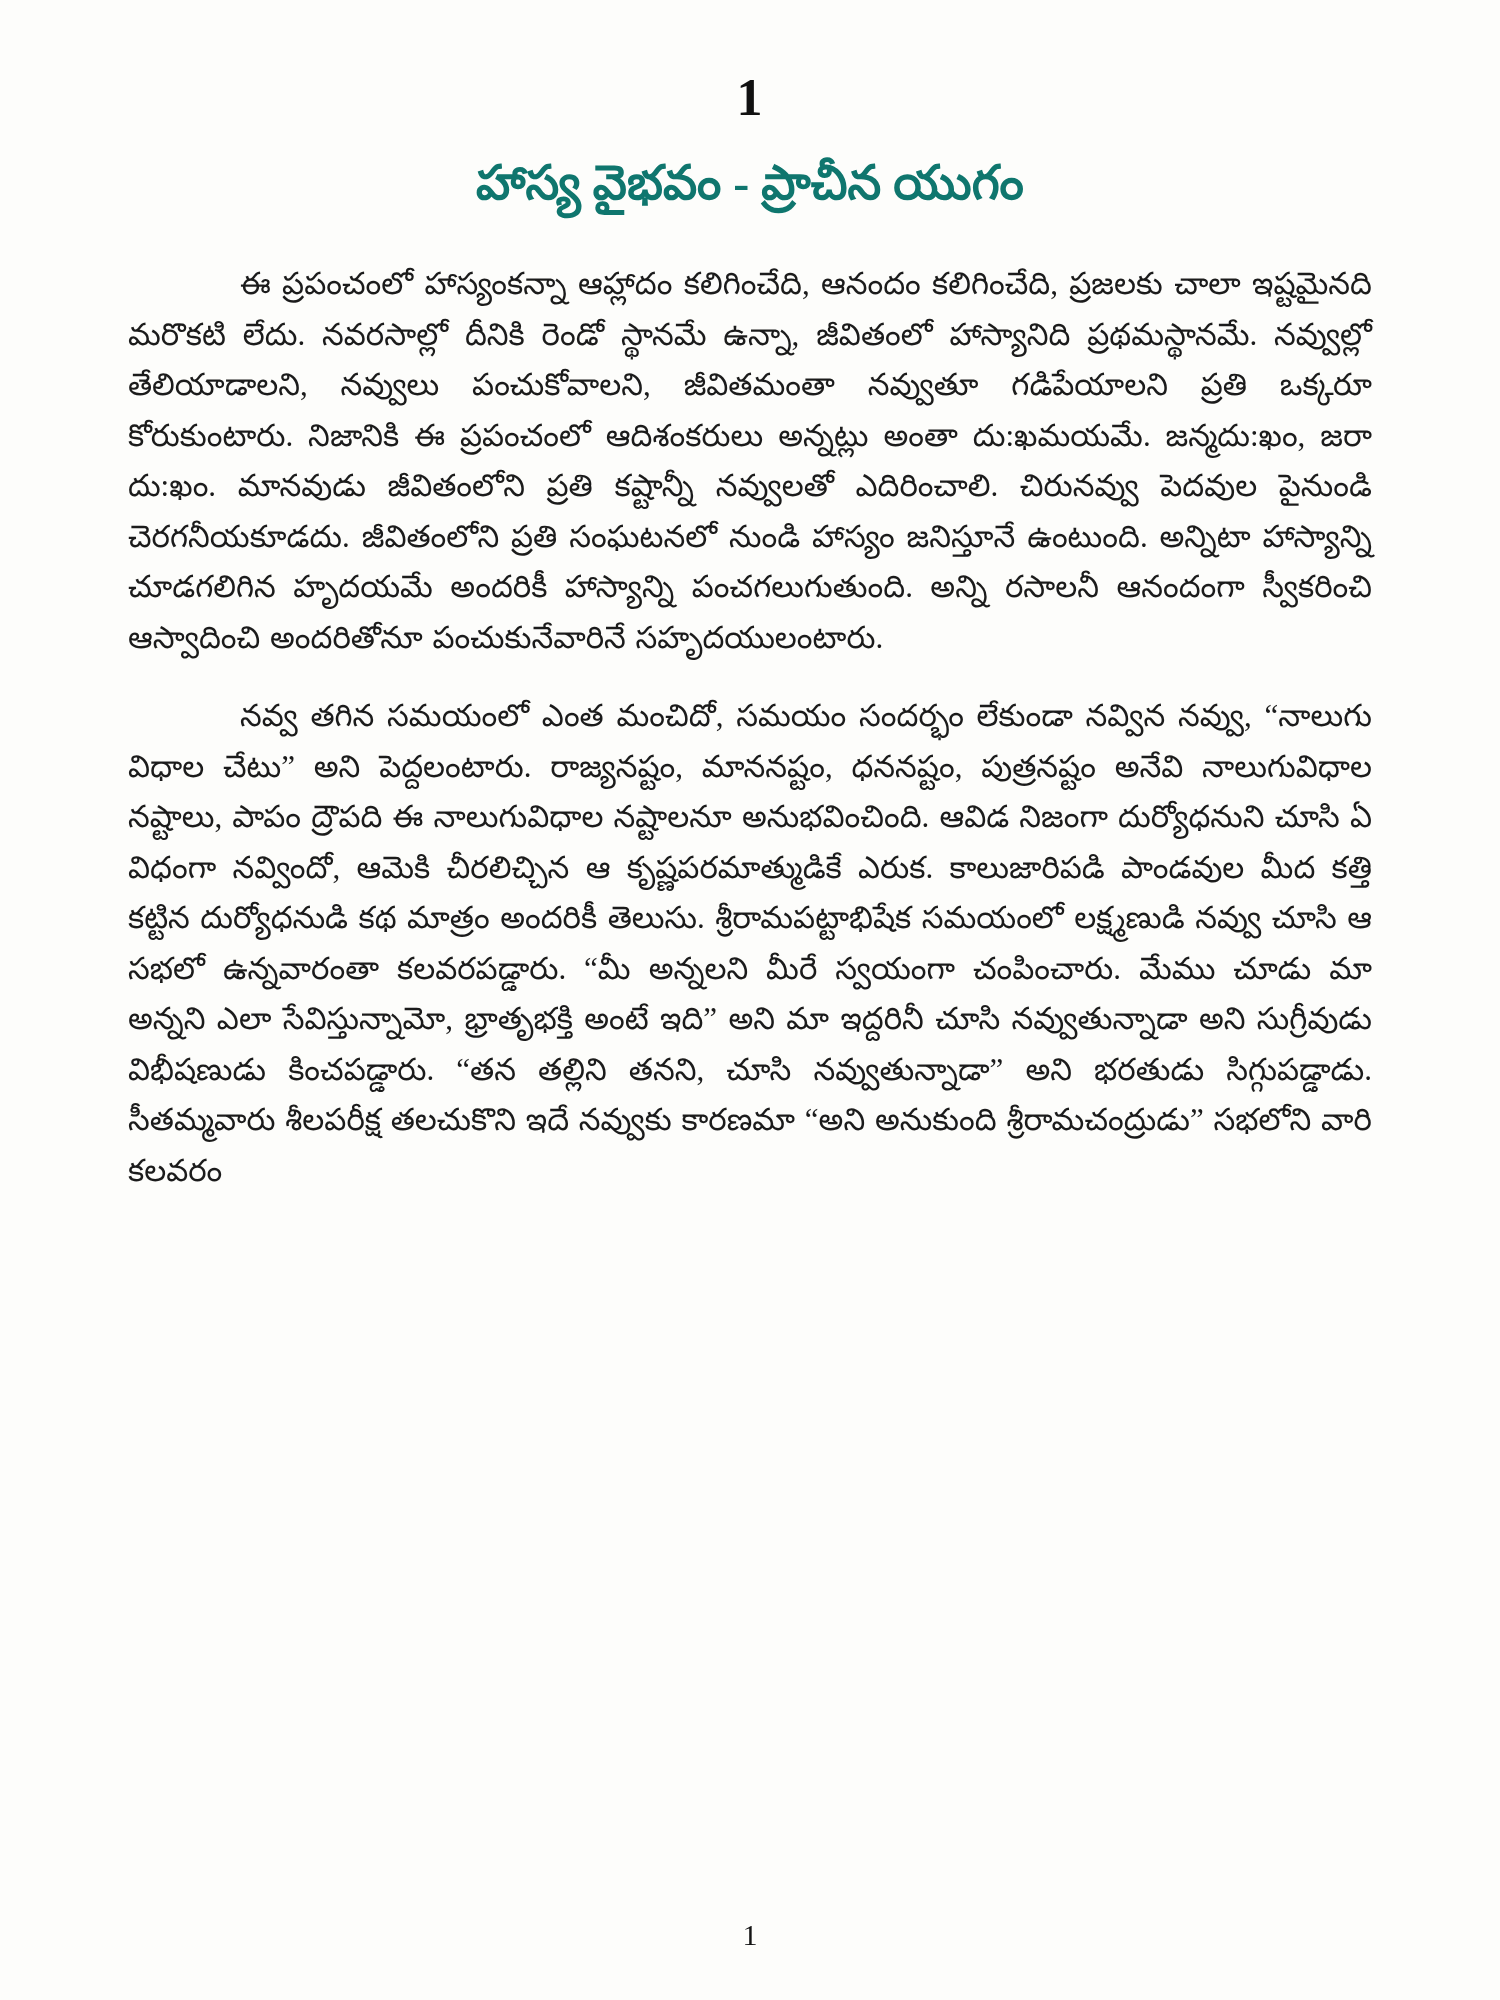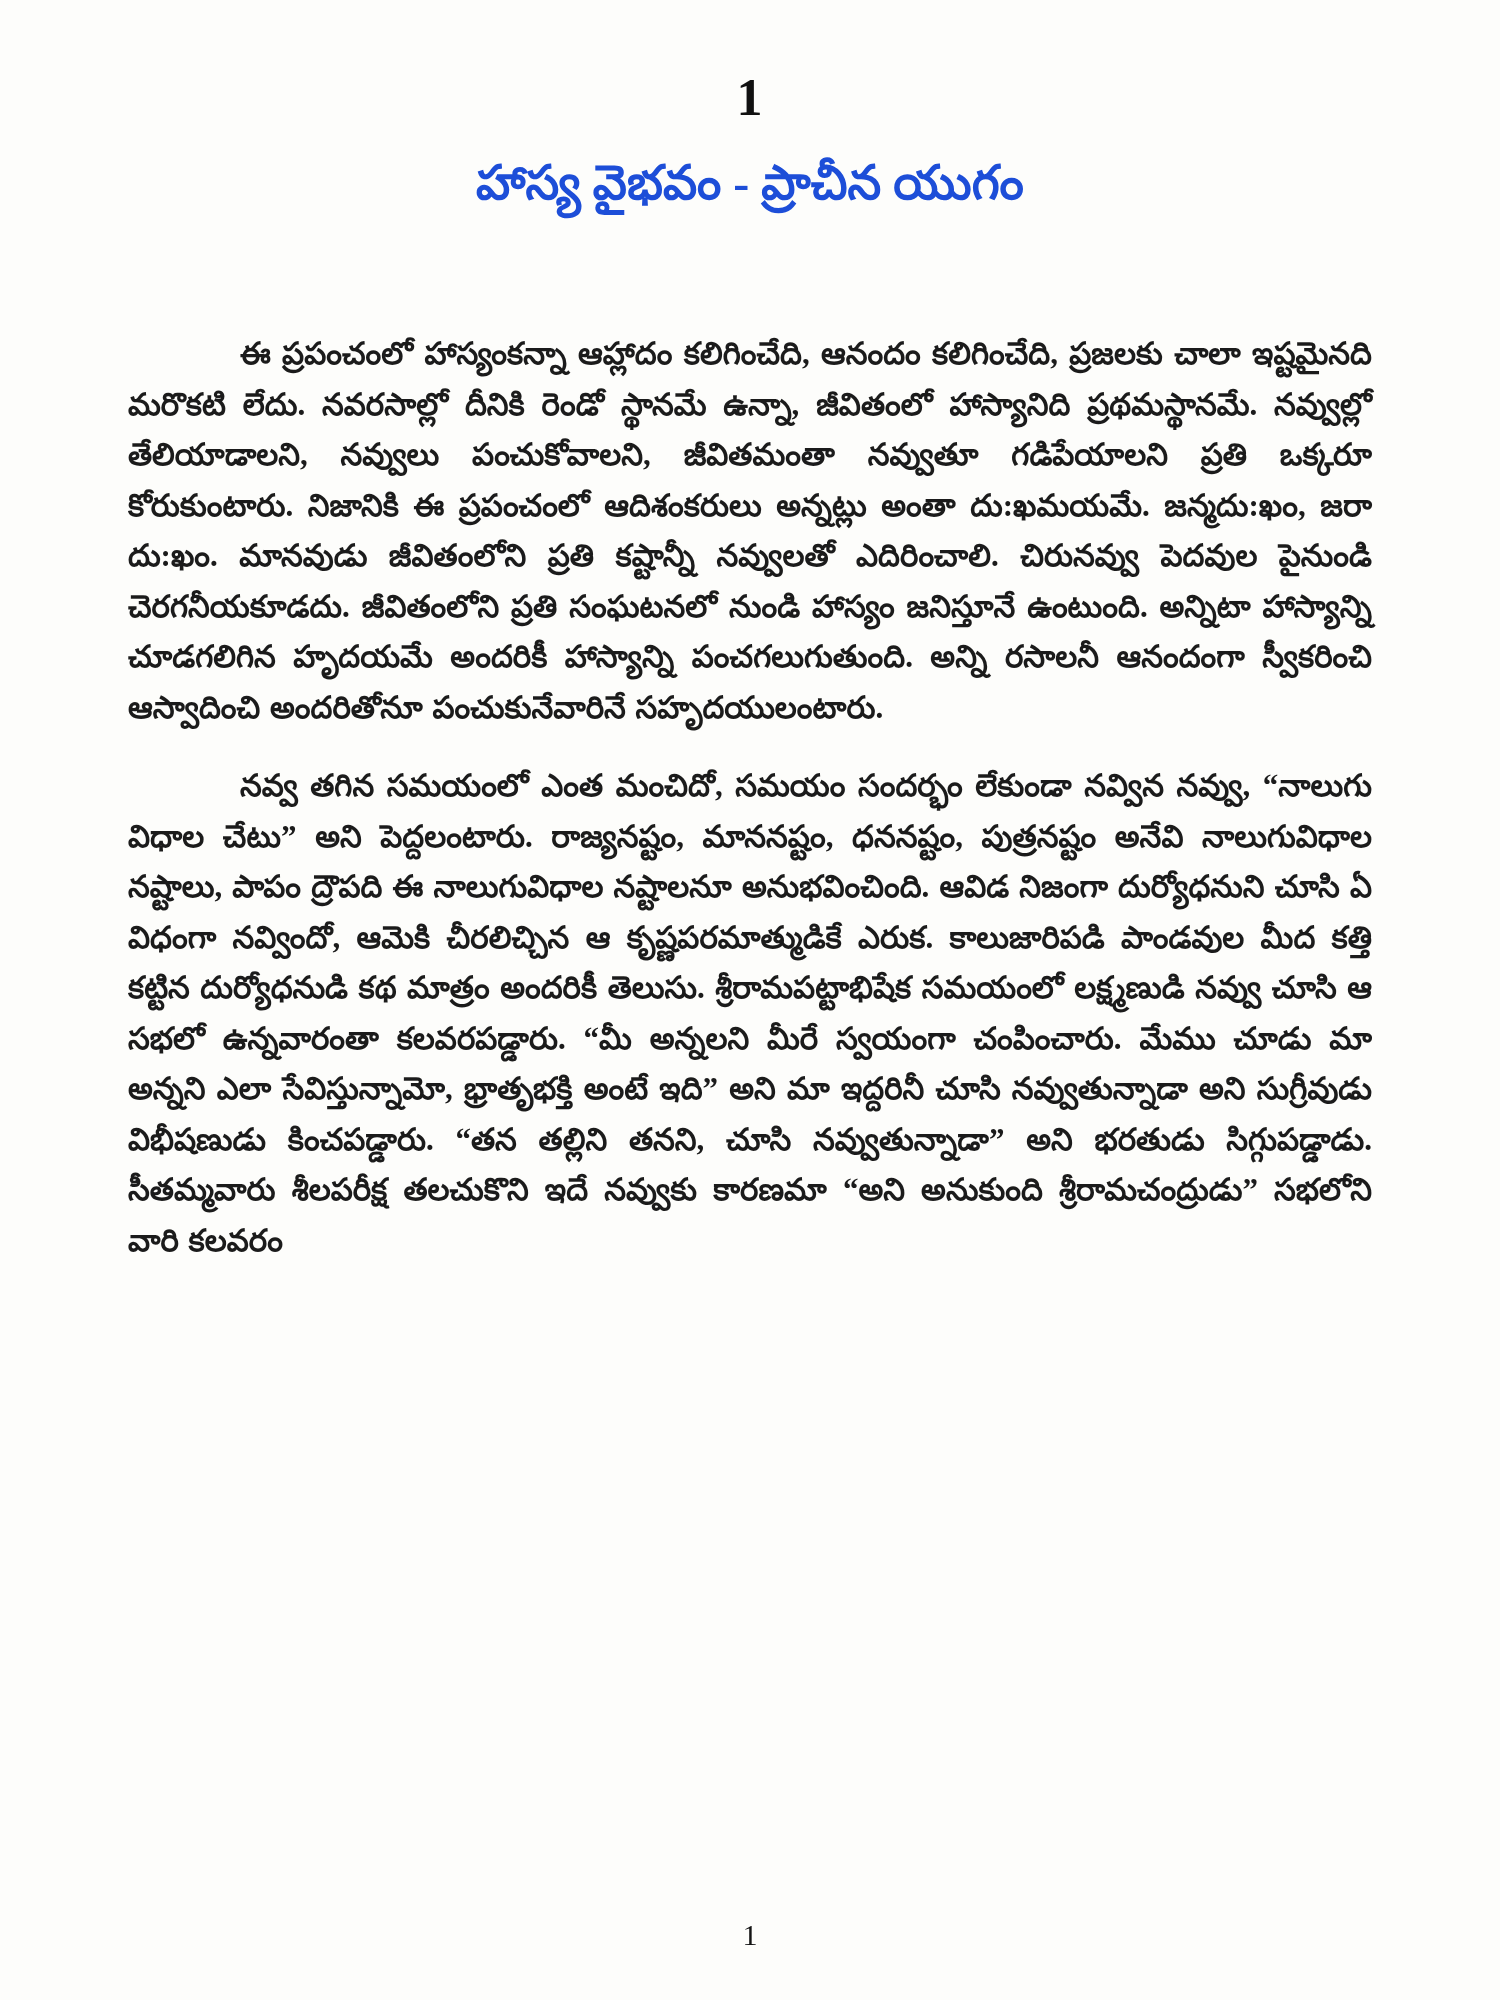--- a/index.html
+++ b/index.html
@@ -27,27 +27,26 @@
     font-weight: 700;
     letter-spacing: 1px;
     color: #111;
   }
 
   .chapter-title {
     margin-top: 26px;
     text-align: center;
     font-size: 48px;
     font-weight: 700;
-    color: #1d4ed8;
+    color: #0f766e;
     line-height: 1.25;
   }
 
   .body-text {
-    margin-top: 116px;
-    font-weight: bold;
+    margin-top: 46px;
   }
 
   .para {
     font-size: 31px;
     line-height: 1.63;
     text-align: justify;
     text-indent: 112px;
     color: #1b1b1b;
     word-spacing: 2px;
   }

